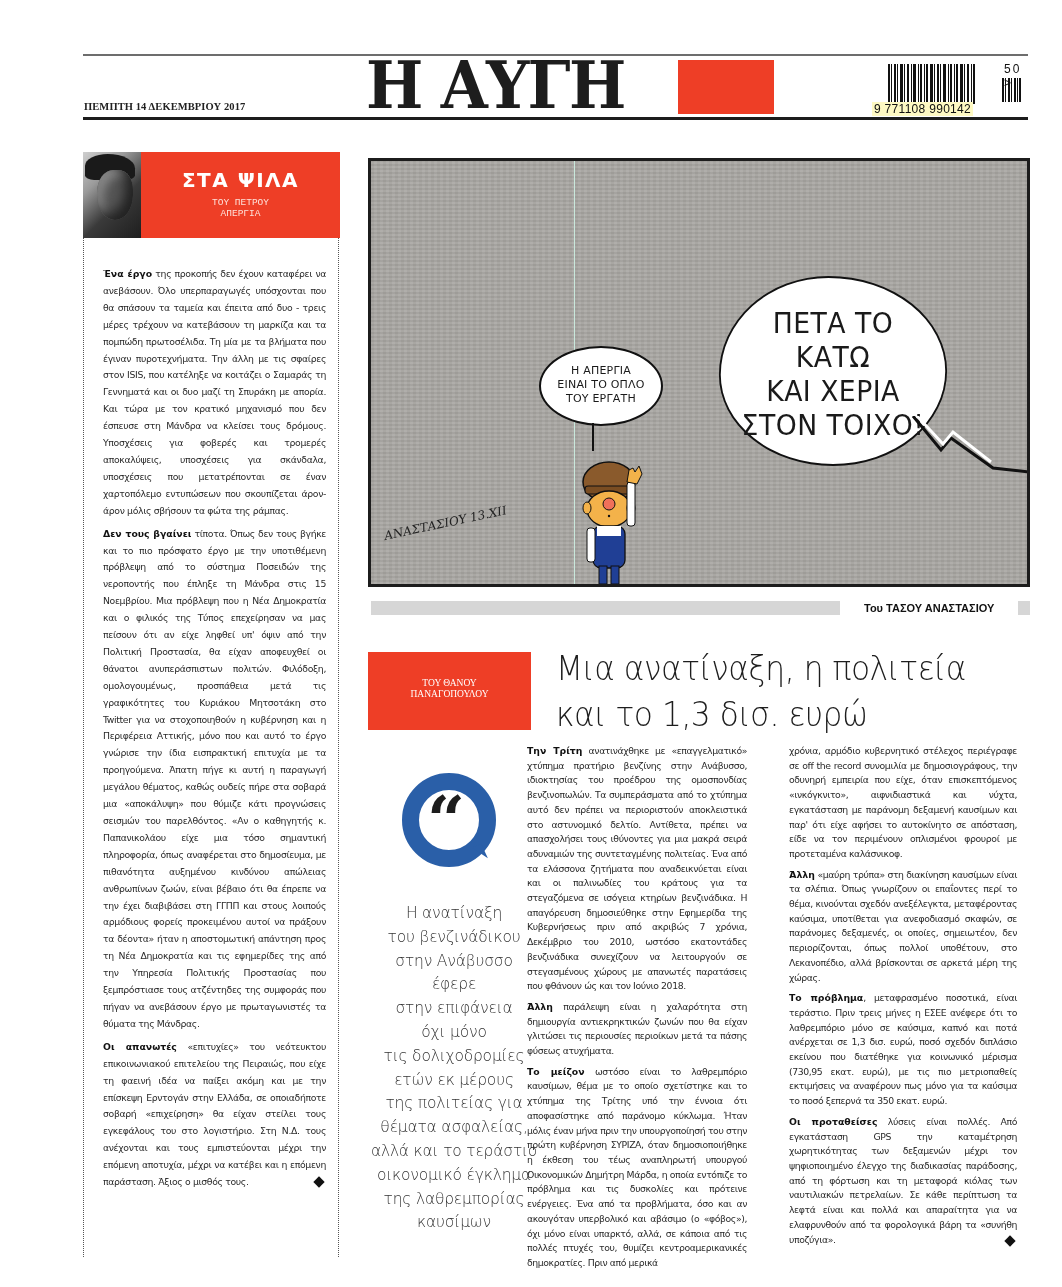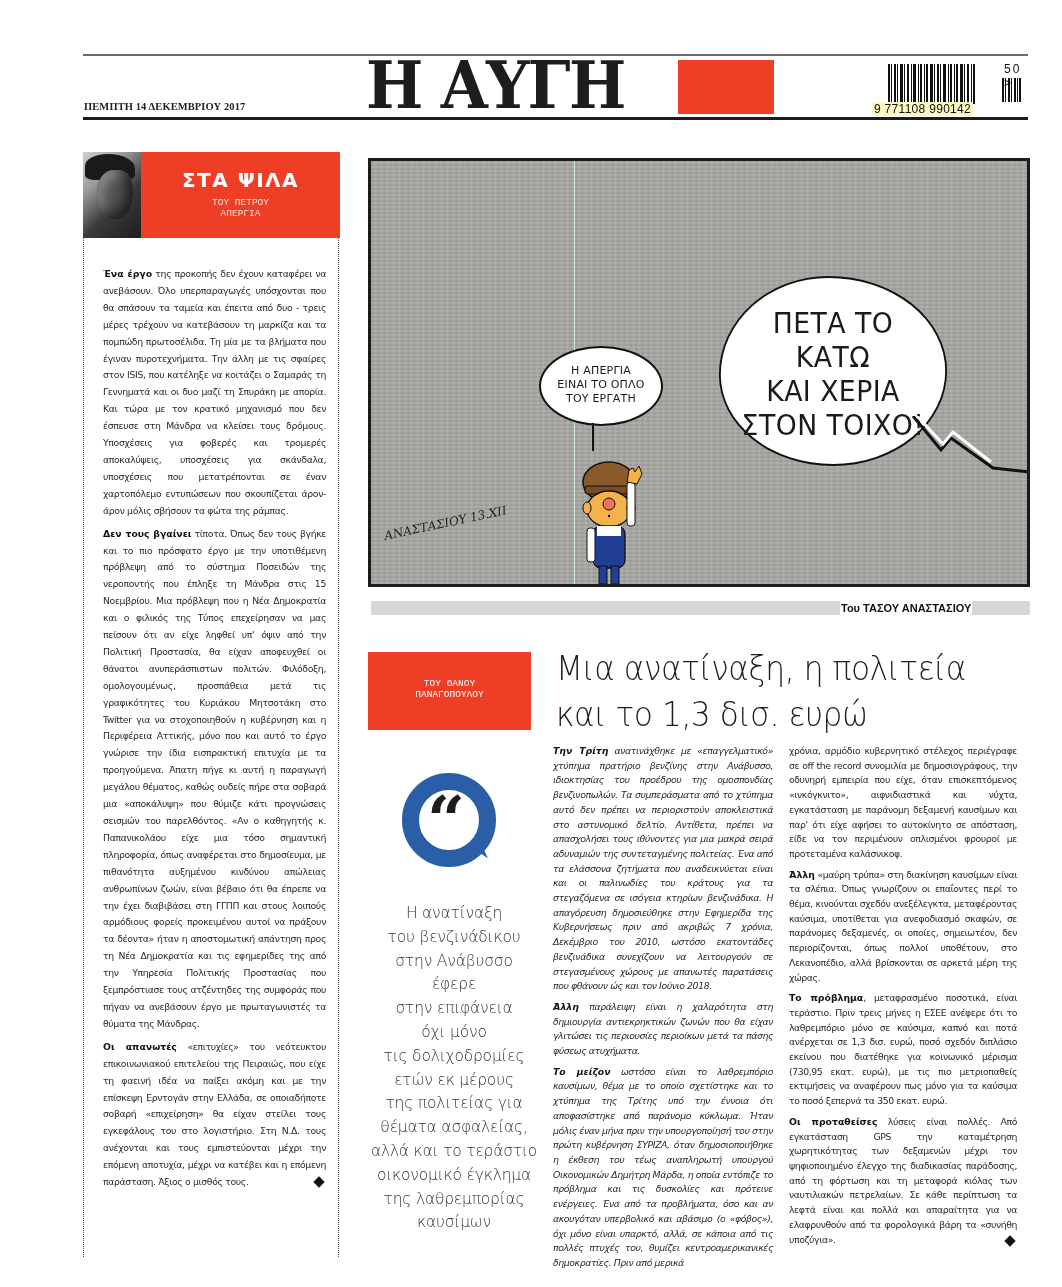--- a/index.html
+++ b/index.html
@@ -41,32 +41,32 @@
       repeating-linear-gradient(0deg, rgba(255,255,255,0.05) 0 2px, rgba(0,0,0,0.04) 2px 4px),
       repeating-linear-gradient(90deg, rgba(0,0,0,0.03) 0 3px, rgba(255,255,255,0.03) 3px 6px); }
   .cartoon .guide { position: absolute; left: 203px; top: 0; width: 1px; height: 100%; background: #c9e8dc; }
   .bubble-small { position: absolute; left: 168px; top: 185px; width: 124px; height: 80px; border: 2px solid #111; border-radius: 50%; background: #fff; text-align: center; font-family: "DejaVu Sans", sans-serif; font-size: 11px; line-height: 14px; padding-top: 16px; letter-spacing: 0.2px; }
   .bubble-small-tail { position: absolute; left: 221px; top: 262px; width: 2px; height: 28px; background: #111; }
   .bubble-big { position: absolute; left: 338px; top: 115px; width: 248px; height: 190px; border: 2px solid #111; border-radius: 48% 52% 50% 50% / 52% 50% 50% 48%; background: #fff; text-align: center; font-family: "DejaVu Sans", sans-serif; font-size: 29px; line-height: 34px; padding-top: 28px; letter-spacing: 0.5px; font-weight: normal; transform: scaleX(0.92); }
   .bolt { position: absolute; left: 540px; top: 255px; }
   .worker { position: absolute; left: 208px; top: 293px; width: 74px; height: 132px; }
   .signature { position: absolute; left: 12px; top: 355px; font-family: "DejaVu Serif", serif; font-style: italic; font-size: 12px; transform: rotate(-12deg); color: #222; line-height: 14px; }
   .credit-bar { position: absolute; left: 371px; top: 601px; width: 659px; height: 14px; background: #d6d6d6; }
-  .credit { position: absolute; left: 840px; top: 598px; height: 20px; padding: 0 1px; background: #fff; font-family: "Liberation Sans", sans-serif; font-weight: bold; font-size: 11px; line-height: 20px; color: #111; }
-
-  
-  .byline-box { position: absolute; left: 368px; top: 652px; width: 163px; height: 78px; background: #ee3e26; color: #fff; text-align: center; font-family: Liberation Mono, monospace; font-size: 9.5px; line-height: 11px; padding-top: 26px; }
+  .credit { position: absolute; left: 840px; top: 598px; height: 20px; padding: 0 24px; background: #fff; font-family: "Liberation Sans", sans-serif; font-weight: bold; font-size: 11px; line-height: 20px; color: #111; }
+
+  
+  .byline-box { position: absolute; left: 368px; top: 652px; width: 163px; height: 78px; background: #ee3e26; color: #fff; text-align: center; font-family: Liberation Serif, serif; font-size: 9.5px; line-height: 11px; padding-top: 26px; }
   .headline { position: absolute; left: 556px; top: 645px; width: 470px; font-family: "DejaVu Sans", sans-serif; font-weight: 200; font-size: 34px; line-height: 46px; letter-spacing: -0.5px; color: #1d1d1d; transform: scaleX(0.92); transform-origin: left top; }
   .quote-icon { position: absolute; left: 402px; top: 773px; width: 94px; height: 94px; border-radius: 50%; border: 17px solid #2a5fa8; background: #fff; }
   .quote-icon .glyph { position: absolute; left: 8px; top: -10px; font-family: "DejaVu Serif", serif; font-weight: bold; font-size: 66px; line-height: 80px; color: #1d1d1d; }
   .quote-icon .tail { position: absolute; left: 56px; top: 55px; width: 0; height: 0; border-left: 10px solid transparent; border-top: 16px solid #2a5fa8; transform: rotate(-25deg); }
   .pullquote { position: absolute; left: 368px; top: 902px; width: 172px; text-align: center; font-family: "DejaVu Sans", sans-serif; font-weight: 200; font-size: 15.5px; line-height: 23.8px; letter-spacing: -0.2px; color: #333; }
   .col-body { position: absolute; font-family: "DejaVu Sans", sans-serif; font-size: 9.3px; line-height: 14.7px; letter-spacing: -0.4px; text-align: justify; color: #2a2a2a; }
   .col-body p { margin-bottom: 6px; }
-  .col-b { left: 553px; top: 744px; width: 220px; font-style: italic; }
+  .col-b { left: 527px; top: 744px; width: 220px; }
   .col-c { left: 789px; top: 744px; width: 228px; }
 </style>
 </head>
 <body>
 
 <div class="top-rule"></div>
 <div class="date">ΠΕΜΠΤΗ 14 ΔΕΚΕΜΒΡΙΟΥ 2017</div>
 <div class="logo">Η ΑΥΓΗ</div>
 <div class="logo-square"></div>
 <div class="barcode-wrap">

